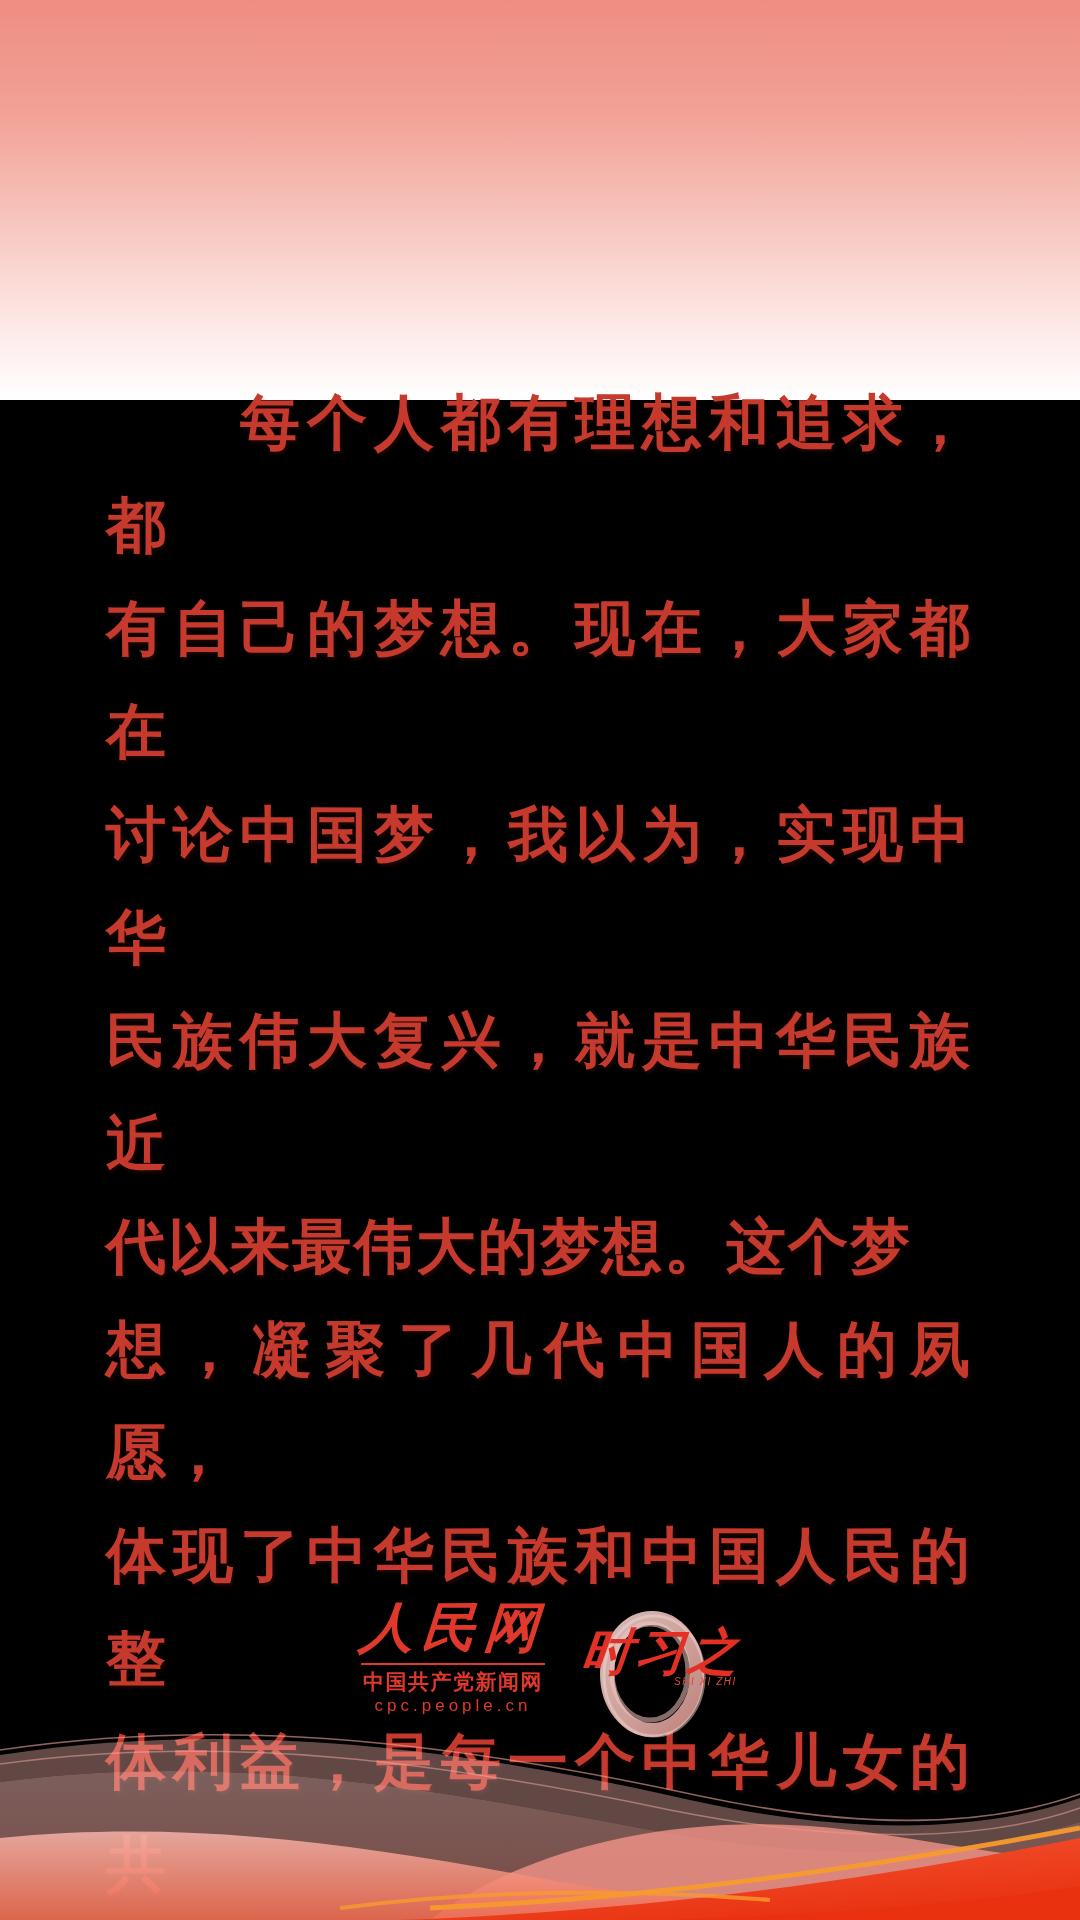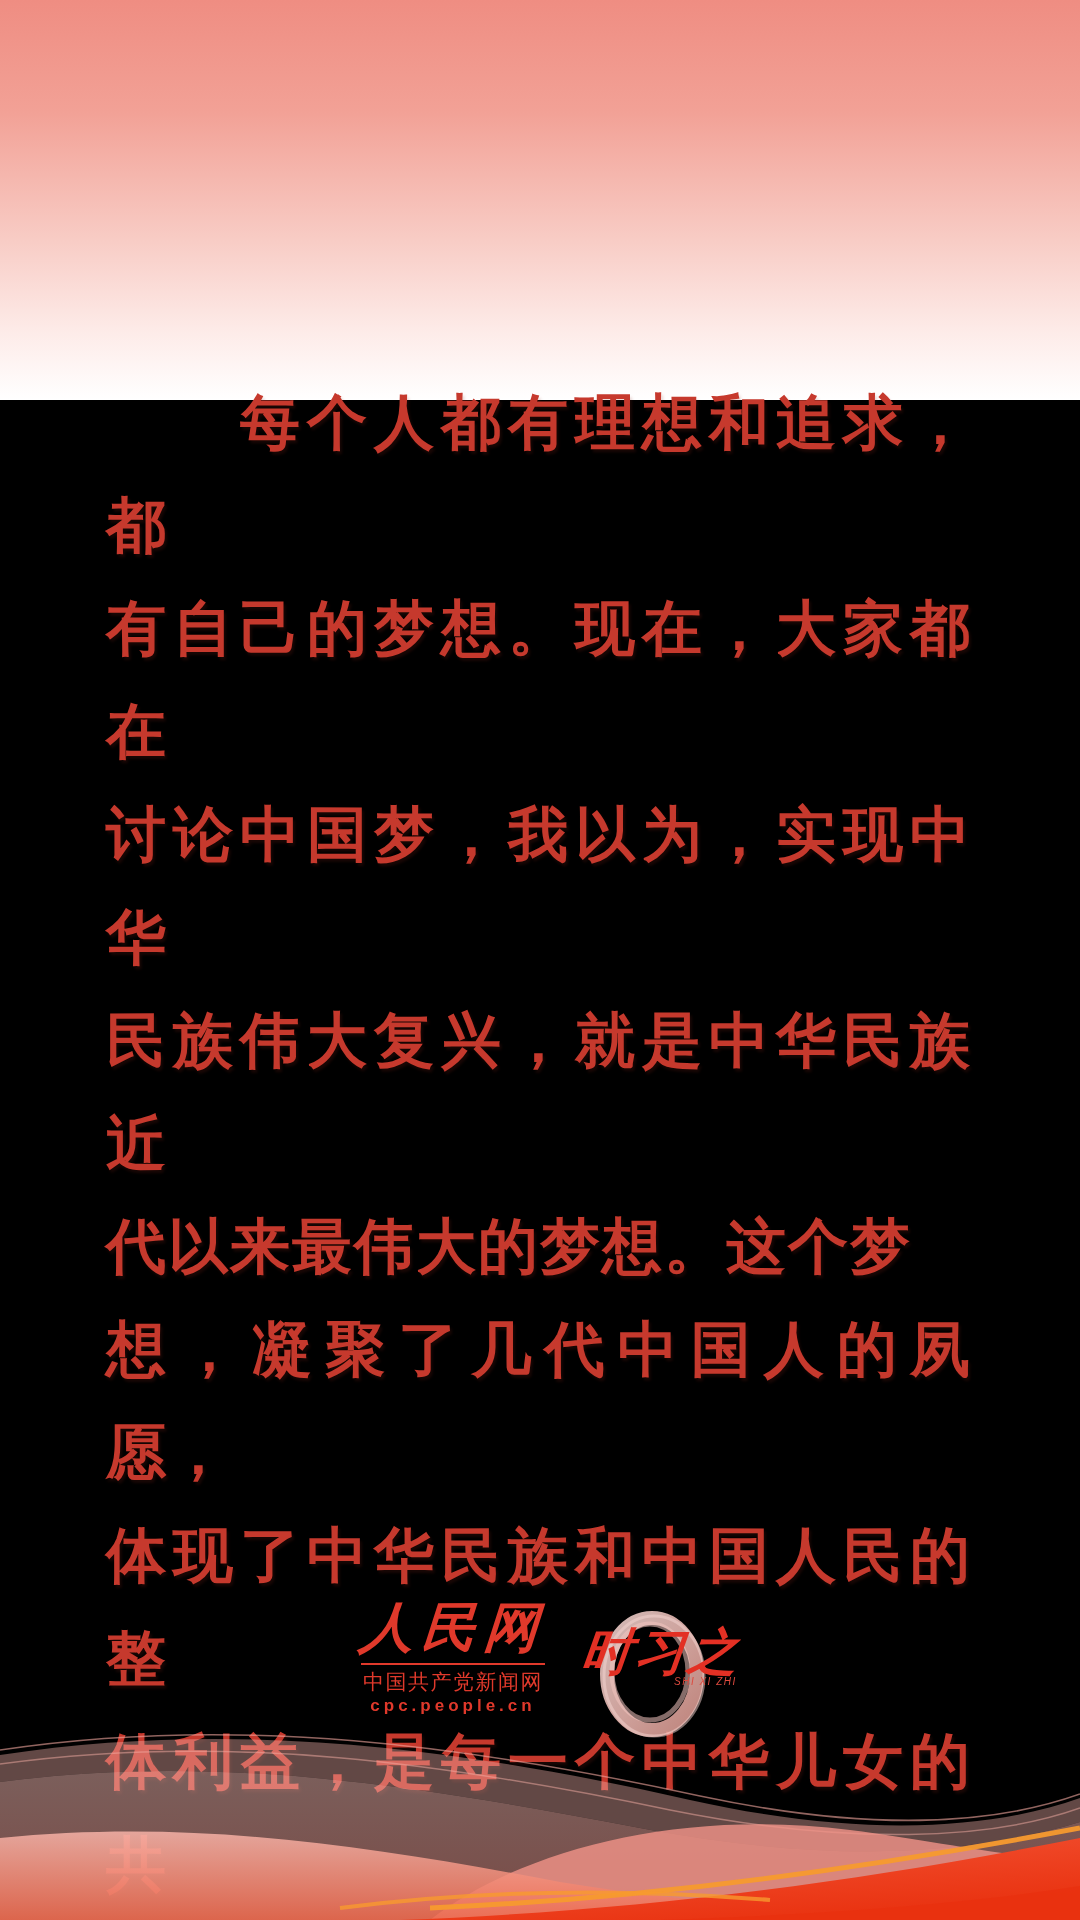--- a/index.html
+++ b/index.html
@@ -40,24 +40,24 @@
   .people-title{
     font-family:"Liberation Serif","DejaVu Serif",serif;
     font-style:italic;font-weight:700;
     font-size:54px;line-height:60px;letter-spacing:8px;
     transform:skewX(-4deg);
   }
   .people-rule{
     width:184px;height:2px;background:#e0392b;margin:5px auto 4px auto;
   }
   .people-sub{
-    font-size:21px;font-weight:400;letter-spacing:1.5px;white-space:nowrap;line-height:26px;
+    font-size:21px;font-weight:700;letter-spacing:1.5px;white-space:nowrap;line-height:26px;
   }
   .people-url{
-    font-size:17px;font-weight:700;letter-spacing:4px;white-space:nowrap;line-height:22px;
+    font-size:17px;font-weight:400;letter-spacing:4px;white-space:nowrap;line-height:22px;
   }
   .sxz-logo{
     position:absolute;left:578px;top:1600px;width:160px;height:150px;
   }
   .sxz-ring{position:absolute;left:18px;top:8px;}
   .sxz-title{
     position:absolute;left:4px;top:26px;width:150px;
     font-size:50px;line-height:52px;font-weight:700;font-style:italic;
     letter-spacing:3px;color:#e33024;
     transform:skewX(-6deg);

